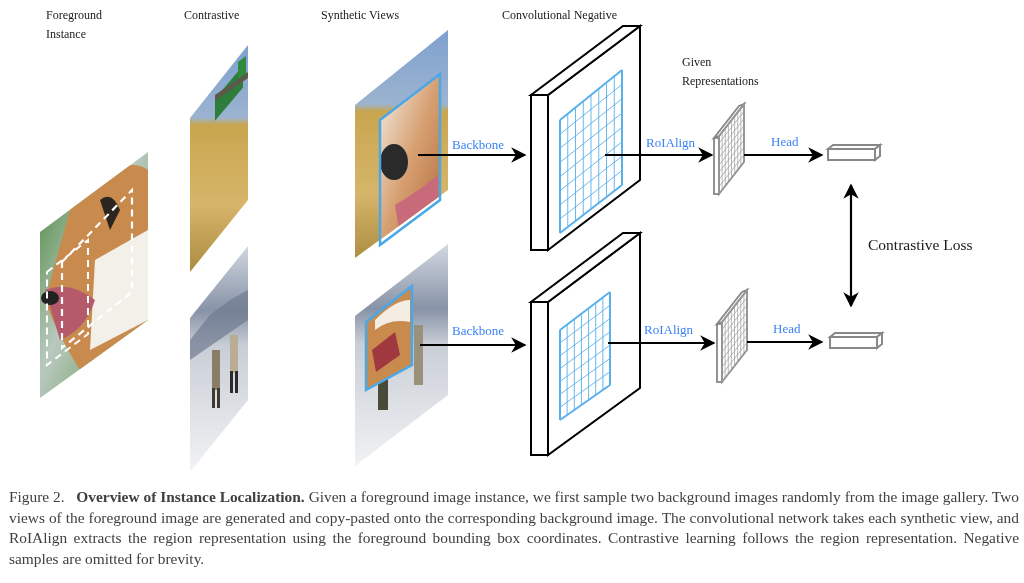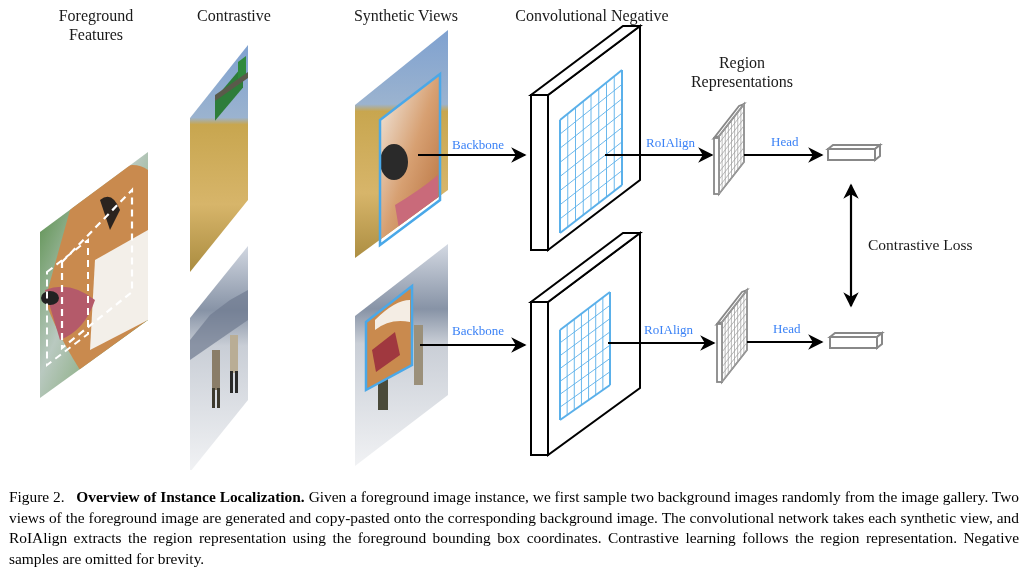--- a/index.html
+++ b/index.html
@@ -1,22 +1,22 @@
 <!DOCTYPE html>
 <html><head>
   <meta charset="utf-8">
   <style>
     html, body { margin: 0; padding: 0; background: #ffffff; }
     body { width: 1024px; height: 583px; position: relative; overflow: hidden;
            font-family: "Liberation Serif", "DejaVu Serif", serif; color: #1a1a1a; }
     #figure { position: absolute; left: 0; top: 0; width: 1024px; height: 470px; }
-    .lbl { position: absolute; font-size: 16px; text-align: center; line-height: 19px; color: #1a1a1a; white-space: nowrap; }
+    .lbl { position: absolute; font-size: 12px; line-height: 19px; color: #1a1a1a; white-space: nowrap; }
     .arrow-lbl { position: absolute; font-size: 13px; color: #3b82f6; white-space: nowrap; }
     #caption { position: absolute; left: 9px; top: 487px; width: 1010px; font-size: 15.4px; line-height: 20.6px;
-               text-align: justify; text-align-last: left; color: #000000; }
+               text-align: justify; text-align-last: left; color: #404040; }
     #caption .bold { font-weight: bold; }
   </style>
 </head>
 <body>
 
 <div id="figure">
   <svg id="diagram" width="1024" height="470" viewBox="0 0 1024 470">
     <defs>
       <marker id="ah" viewBox="0 0 10 10" refX="9" refY="5" markerWidth="7" markerHeight="7" orient="auto-start-reverse">
         <path d="M0,0 L10,5 L0,10 L3,5 Z" fill="#000"></path>
@@ -229,27 +229,27 @@
       <polygon points="830,337 835,333 882,333 877,337" fill="#fff" stroke="#888" stroke-width="2"></polygon>
       <polygon points="877,337 882,333 882,344 877,348" fill="#fff" stroke="#888" stroke-width="2"></polygon>
     </g>
 
     <line x1="851" y1="185" x2="851" y2="306" stroke="#000" stroke-width="2.2" marker-start="url(#ah)" marker-end="url(#ah)"></line>
   </svg>
 
   
   <div class="lbl" style="left:46px; top:6px; width:100px;">
     <div>Foreground</div>
-    <div>Features</div>
+    <div>Instance</div>
   </div>
   <div class="lbl" style="left:184px; top:6px; width:100px;">Contrastive</div>
-  <div class="lbl" style="left:341px; top:6px; width:130px;">Synthetic Views</div>
+  <div class="lbl" style="left:321px; top:6px; width:130px;">Synthetic Views</div>
   <div class="lbl" style="left:502px; top:6px; width:180px;">Convolutional Negative</div>
   <div class="lbl" style="left:682px; top:53px; width:120px;">
-    <div>Region</div>
+    <div>Given</div>
     <div>Representations</div>
   </div>
 
   
   <div class="arrow-lbl" style="left:452px; top:137px;">Backbone</div>
   <div class="arrow-lbl" style="left:452px; top:323px;">Backbone</div>
   <div class="arrow-lbl" style="left:646px; top:135px;">RoIAlign</div>
   <div class="arrow-lbl" style="left:644px; top:322px;">RoIAlign</div>
   <div class="arrow-lbl" style="left:771px; top:134px;">Head</div>
   <div class="arrow-lbl" style="left:773px; top:321px;">Head</div>

